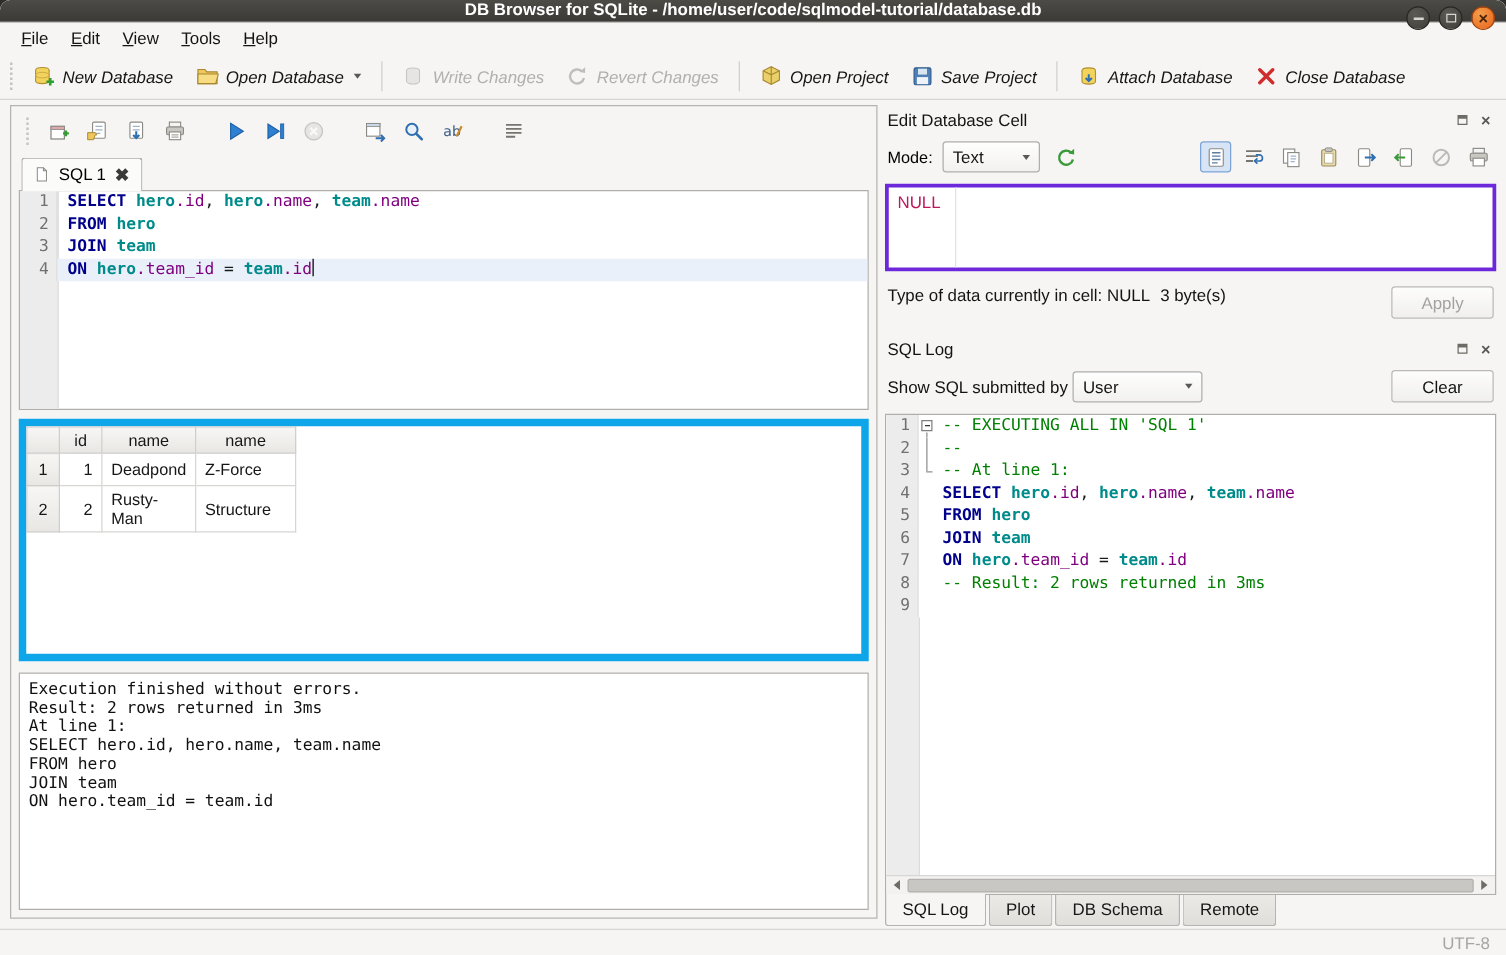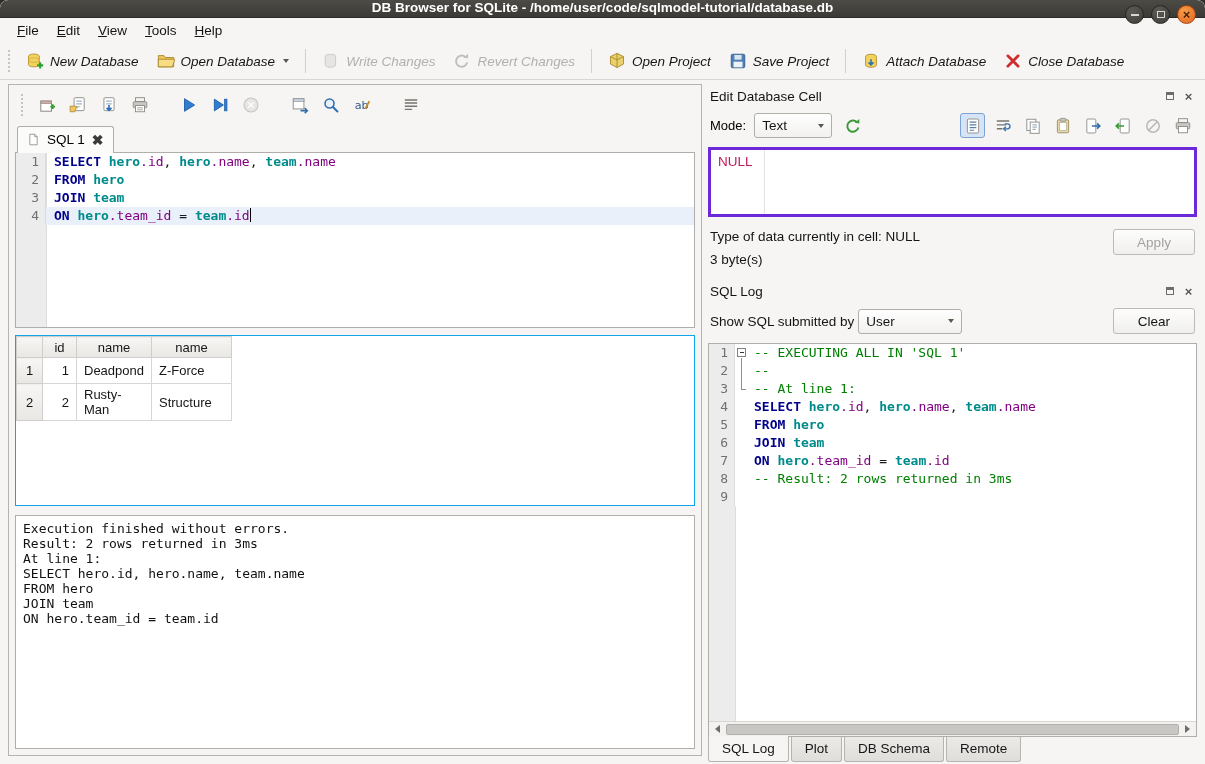--- a/index.html
+++ b/index.html
@@ -63,21 +63,21 @@
   .code { flex:1; padding-left:8px; white-space:pre; color:#1a1a1a; }
   .code-line.current .code { background:#e9f0fa; }
   .tok-kw { color:#00008b; font-weight:bold; }
   .tok-tbl { color:#008b8b; font-weight:bold; }
   .tok-fld { color:#800080; }
   .tok-pl { color:#1a1a1a; }
   .tok-cmt { color:#008000; }
   .cursor { display:inline-block; width:1px; height:14px; background:#000; vertical-align:-2px; }
 
   
-  .results { height:171px; flex:none; border:1px solid #0ea5e9; background:#fff; margin-top:7px; overflow:hidden; }
+  .results { height:194px; flex:none; border:6px solid #0ea5e9; background:#fff; margin-top:7px; overflow:hidden; }
   .results-table { border-collapse:collapse; font-size:13px; }
   .results-table th { background:linear-gradient(#f7f6f4,#e9e7e4); border:1px solid #d0cecb; font-weight:normal; text-align:center; padding:2px 6px; height:21px; color:#161616; }
   .results-table td { border:1px solid #d8d6d3; padding:3px 7px; height:26px; color:#161616; }
   .results-table .corner { width:26px; }
   .results-table .rownum { width:26px; text-align:center; }
   .col-id { width:34px; text-align:right; }
   .col-name1 { width:74px; }
   .col-name2 { width:80px; }
 
   .messages { flex:1; border:1px solid #b0aeaa; background:#fff; margin-top:9px; padding:5px 7px; font-family:"DejaVu Sans Mono",monospace; font-size:13px; line-height:15px; white-space:pre; overflow:hidden; color:#111; }
@@ -95,21 +95,21 @@
   .combo-mode { width:78px; }
   .combo-user { width:104px; }
   .icon-btn { width:25px; height:25px; display:flex; align-items:center; justify-content:center; border-radius:3px; }
   .cell-icons { display:flex; gap:5px; align-items:center; }
   .icon-btn.pressed { background:#d6e4f6; border:1px solid #7ca3d6; }
 
   .cell-edit { height:70px; flex:none; border:3px solid #6d28d9; background:#fff; position:relative; padding:4px 7px; color:#be185d; font-size:13.5px; }
   .cell-edit::after { content:""; position:absolute; left:53px; top:0; bottom:0; border-left:1px solid #e2e2e0; }
 
   .cell-info { display:flex; padding:12px 2px 0; flex:none; }
-  .cell-info-left { flex:1; display:flex; flex-direction:column; gap:8px; font-size:13.5px; color:#141414; }
+  .cell-info-left { flex:1; display:flex; flex-direction:row; gap:8px; font-size:13.5px; color:#141414; }
   .btn { width:82px; height:26px; border:1px solid #bcbab6; border-radius:3px; background:linear-gradient(#fdfdfc,#f0efed); display:flex; align-items:center; justify-content:center; font-size:13.5px; }
   .btn.disabled { color:#a4a2a0; }
   .btn.enabled { color:#141414; }
 
   .log-dock { flex:1; display:flex; flex-direction:column; min-height:0; margin-top:12px; }
   .log-filter-row { display:flex; align-items:center; gap:4px; padding:5px 2px 9px; flex:none; }
   .log-filter-row .label { font-size:13.5px; color:#141414; }
   .log-filter-row .spacer { flex:1; }
 
   .log-editor { flex:1; border:1px solid #b0aeaa; background:#fff; display:flex; flex-direction:column; min-height:0; overflow:hidden; }
@@ -613,14 +613,17 @@
             <div class="dock-tab active">SQL Log</div>
             <div class="dock-tab">Plot</div>
             <div class="dock-tab">DB Schema</div>
             <div class="dock-tab">Remote</div>
           </div>
       </div>
 
     </div>
   </div>
 
+  <div class="statusbar">
+    <span>UTF-8</span>
+  </div>
 
 </div>
 
 </body></html>

